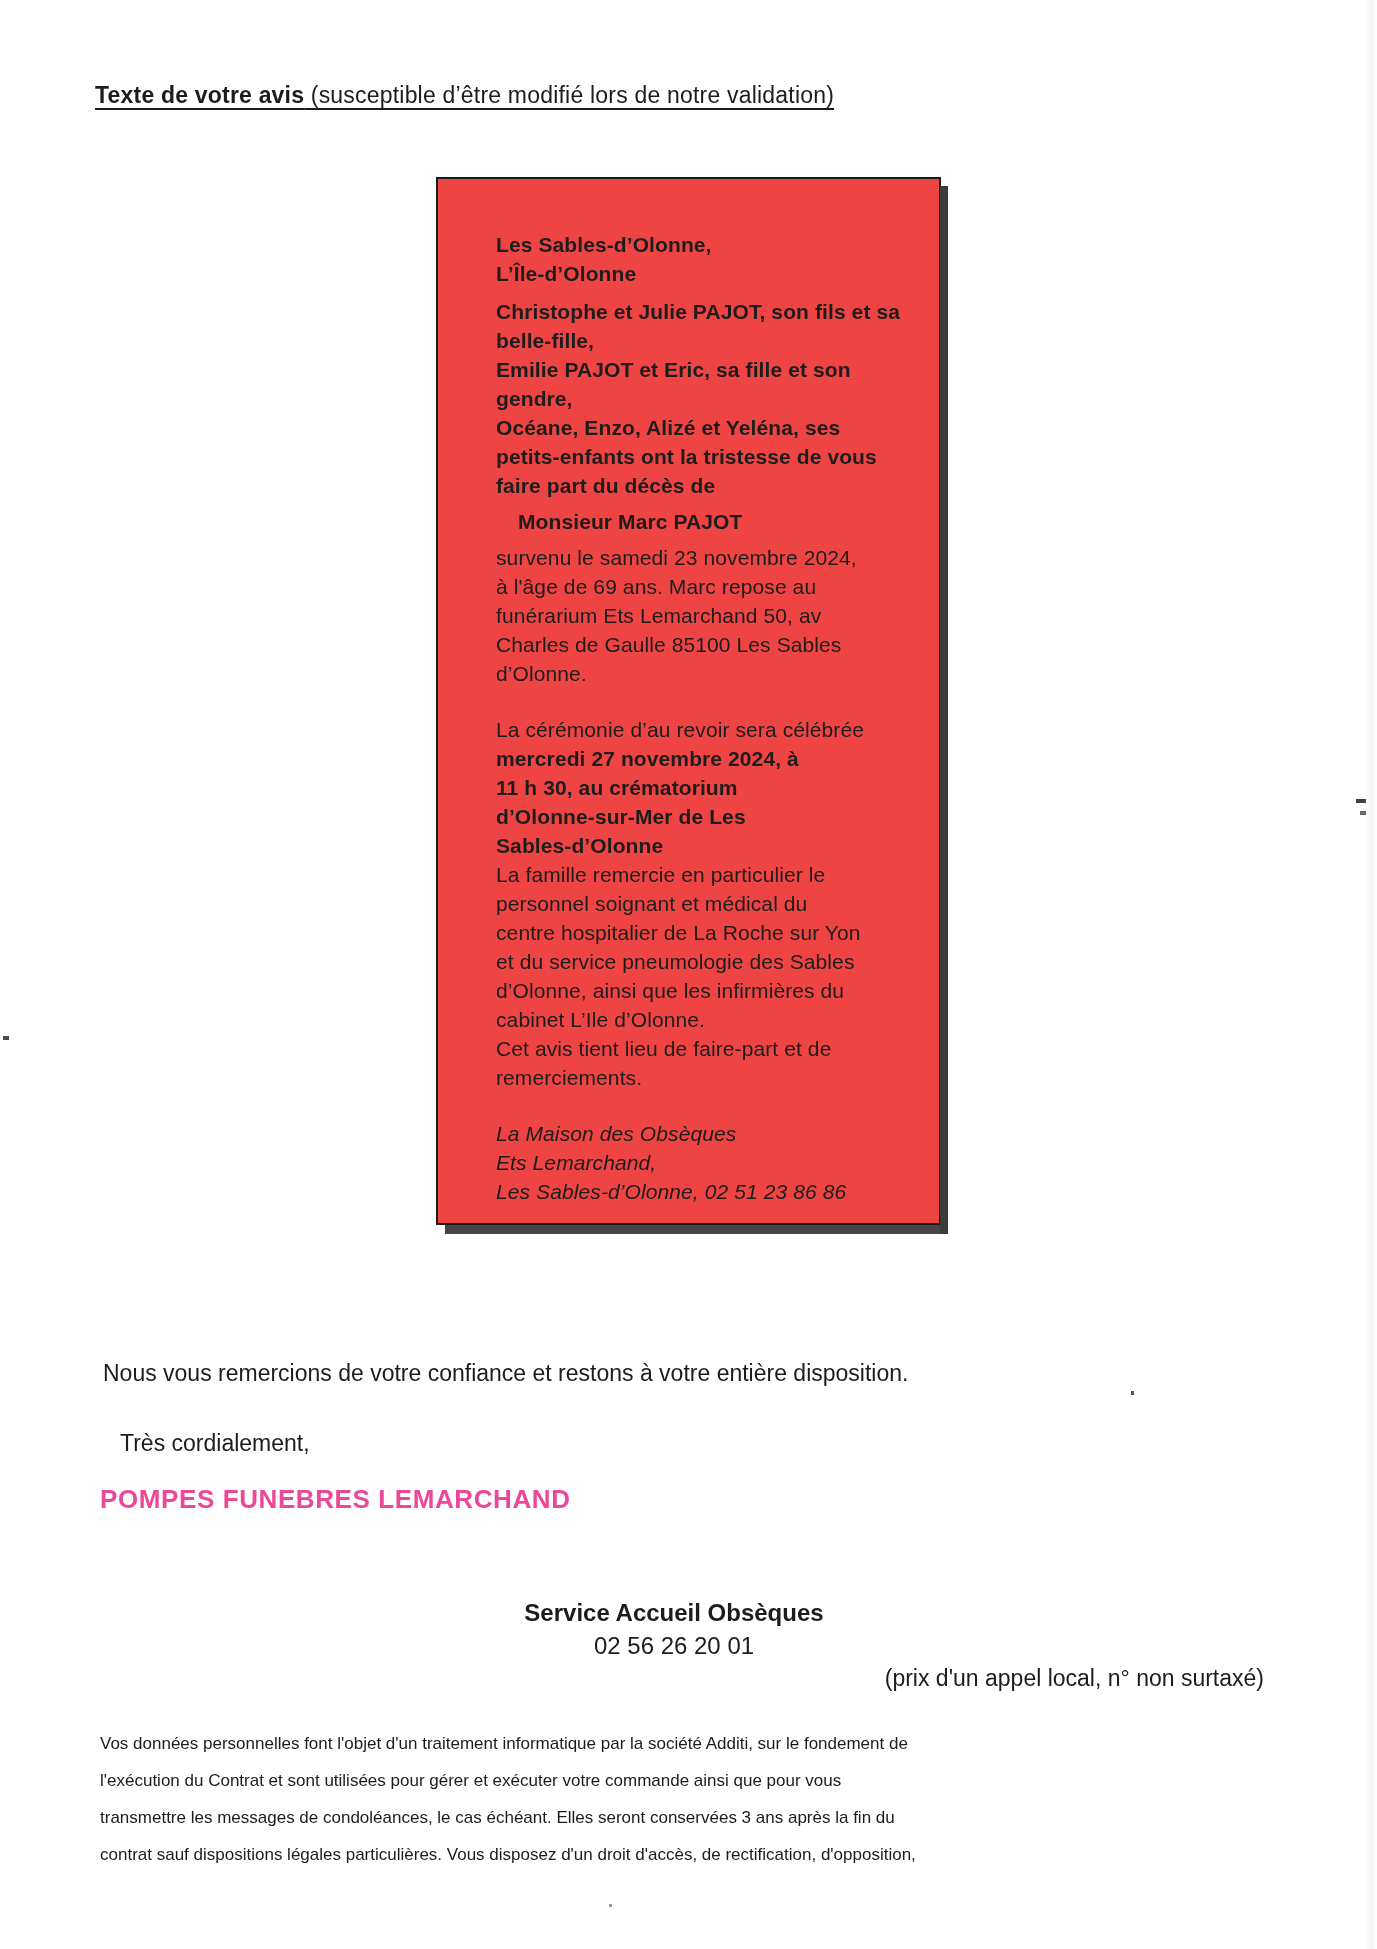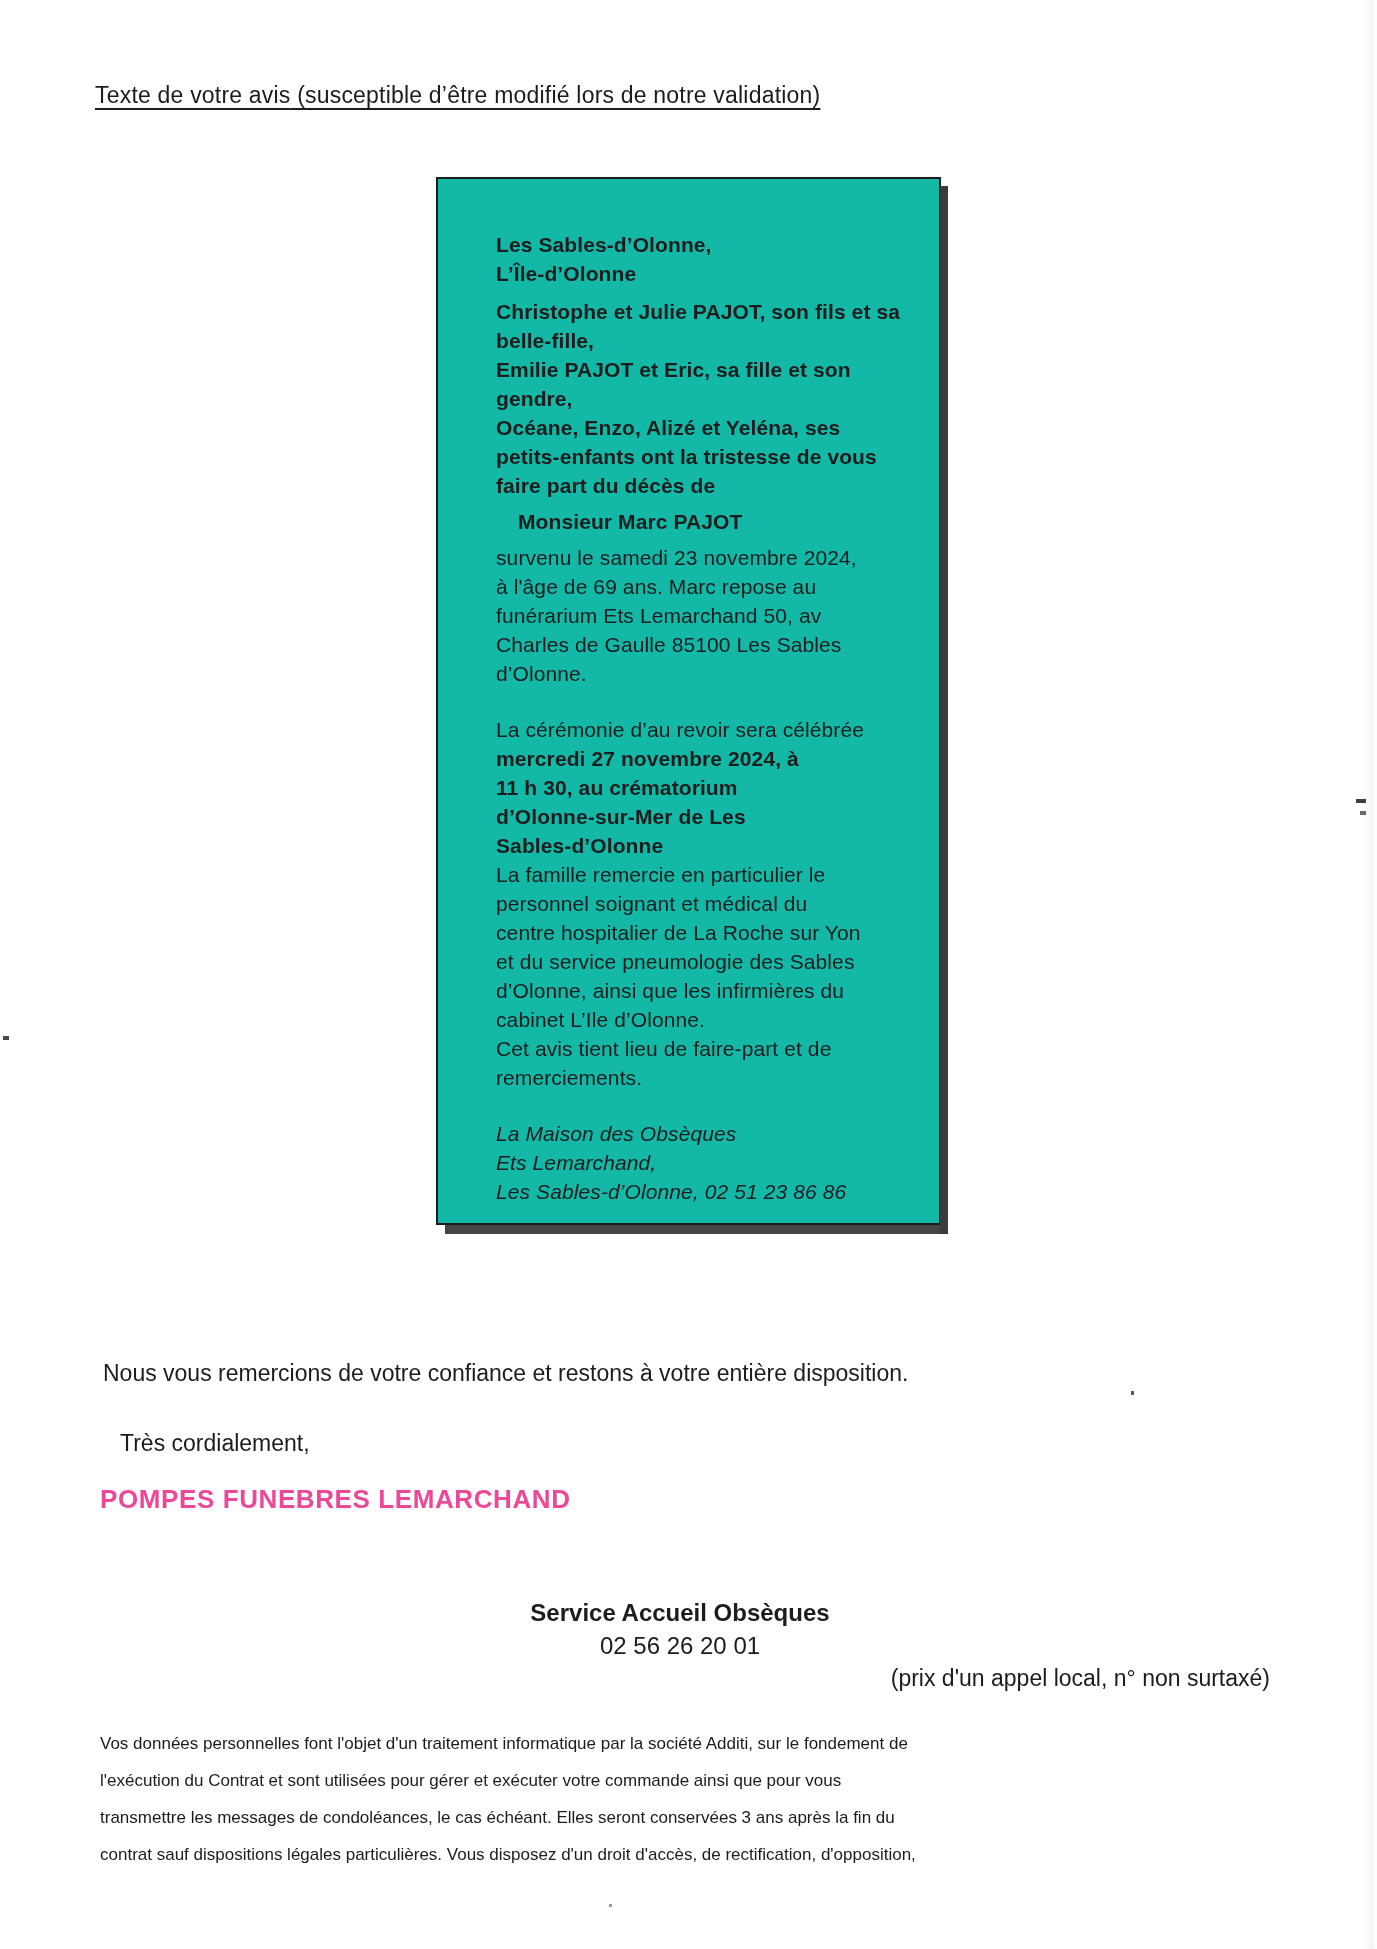--- a/index.html
+++ b/index.html
@@ -14,27 +14,27 @@
   
   .doc-title{
     position:absolute;left:95px;top:80px;
     font-size:23px;line-height:30px;
     text-decoration:underline;
     text-decoration-thickness:2px;
     text-underline-offset:5px;
     letter-spacing:0.2px;
     white-space:nowrap;
   }
-  .doc-title .b{font-weight:normal;}
+  .doc-title .b{font-weight:bold;}
   
   .notice-box{
     position:absolute;left:436px;top:177px;
     width:505px;height:1048px;
     box-sizing:border-box;
-    background:#14b8a6;
+    background:#ef4444;
     border:2px solid #1b1b1b;
     padding:51px 16px 0 58px;
   }
   .notice-box::after{ 
     content:"";position:absolute;
     top:7px;right:-9px;bottom:-11px;width:8px;
     background:#3b3b3b;
   }
   .notice-box::before{ 
     content:"";position:absolute;
@@ -58,21 +58,21 @@
   
   .thanks-line{position:absolute;left:103px;top:1360px;font-size:23px;white-space:nowrap;}
   .salutation-line{position:absolute;left:120px;top:1430px;font-size:23px;white-space:nowrap;}
   .company-name{
     position:absolute;left:100px;top:1484px;
     font-size:26px;font-weight:bold;letter-spacing:0.6px;
     white-space:nowrap;
   }
   
   .contact-block{
-    position:absolute;left:90px;top:1596px;width:1180px;
+    position:absolute;left:84px;top:1596px;width:1180px;
     text-align:center;
   }
   .contact-service{font-size:24px;font-weight:bold;line-height:33px;margin:0;}
   .contact-phone{font-size:24px;line-height:33px;margin:0;}
   .contact-note{font-size:23px;line-height:33px;margin:0;text-align:right;}
   
   .legal-par{
     position:absolute;left:100px;top:1725px;width:1270px;
     font-size:17px;line-height:37px;
     white-space:pre-line;

